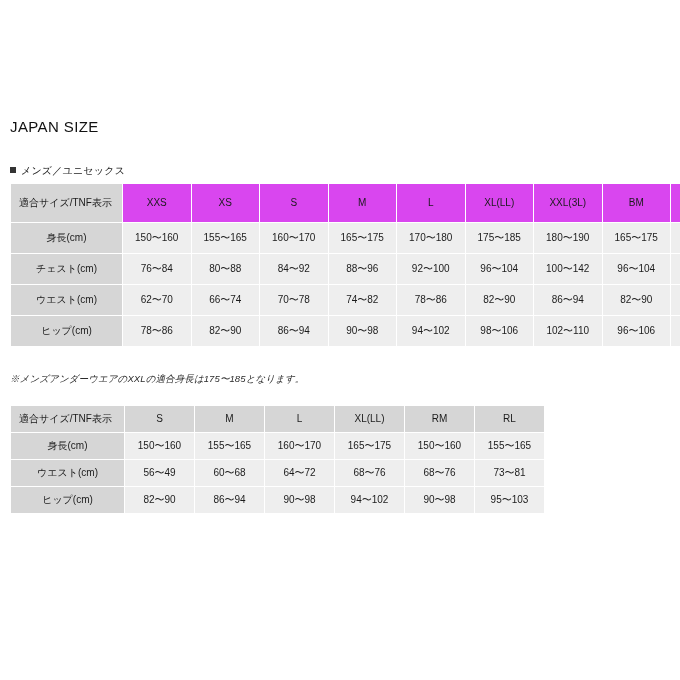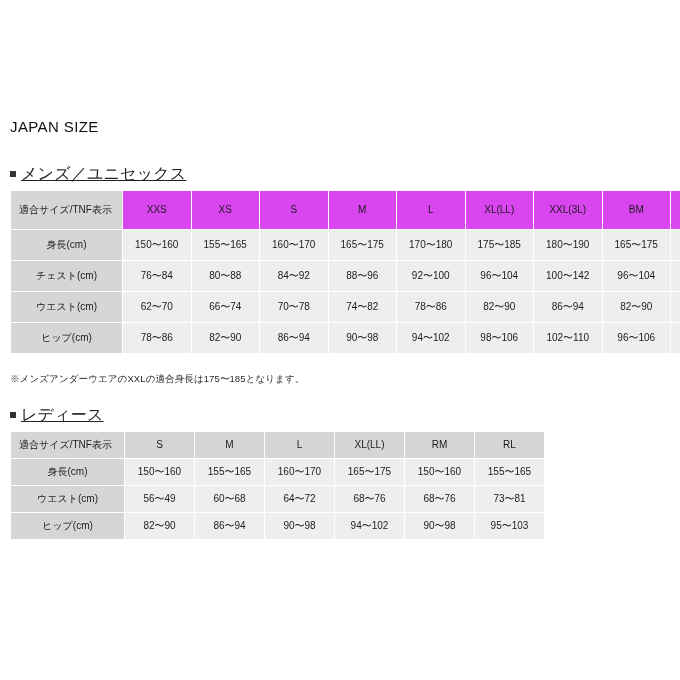--- a/index.html
+++ b/index.html
@@ -24,25 +24,24 @@
   .title {
     position: absolute;
     left: 10px;
     top: 118px;
     font-size: 15px;
     font-weight: normal;
     letter-spacing: 0.4px;
     color: #111111;
   }
   .section-head {
-    font-size: 16px;
+    font-size: 10px;
     color: #222222;
     margin: 0 0 5px 0;
     letter-spacing: 0.2px;
-    text-decoration: underline;
   }
   .section-head .sq {
     display: inline-block;
     width: 6px;
     height: 6px;
     background: #333333;
     margin-right: 5px;
     vertical-align: middle;
     position: relative;
     top: -1px;
@@ -53,20 +52,21 @@
     top: 164px;
     width: 660px;
   }
   .sec-note {
     position: absolute;
     left: 10px;
     top: 373px;
     font-size: 9.5px;
     color: #2b2b2b;
     letter-spacing: 0.1px;
+    font-style: italic;
   }
   .sec-ladies {
     position: absolute;
     left: 10px;
     top: 405px;
     width: 534px;
   }
   table {
     border-collapse: collapse;
     width: 100%;
@@ -212,23 +212,20 @@
           <td>96〜106</td>
           <td>102〜110</td>
         </tr>
       </tbody>
     </table>
   </div>
 
   <div class="sec-note">※メンズアンダーウエアのXXLの適合身長は175〜185となります。</div>
 
   <div class="sec-ladies">
-    <div class="section-head">
-      <span class="sq"></span><span>レディース</span>
-    </div>
 
     <table class="t-ladies">
       <colgroup>
         <col class="c0">
           <col class="c">
           <col class="c">
           <col class="c">
           <col class="c">
           <col class="c">
           <col class="c">

